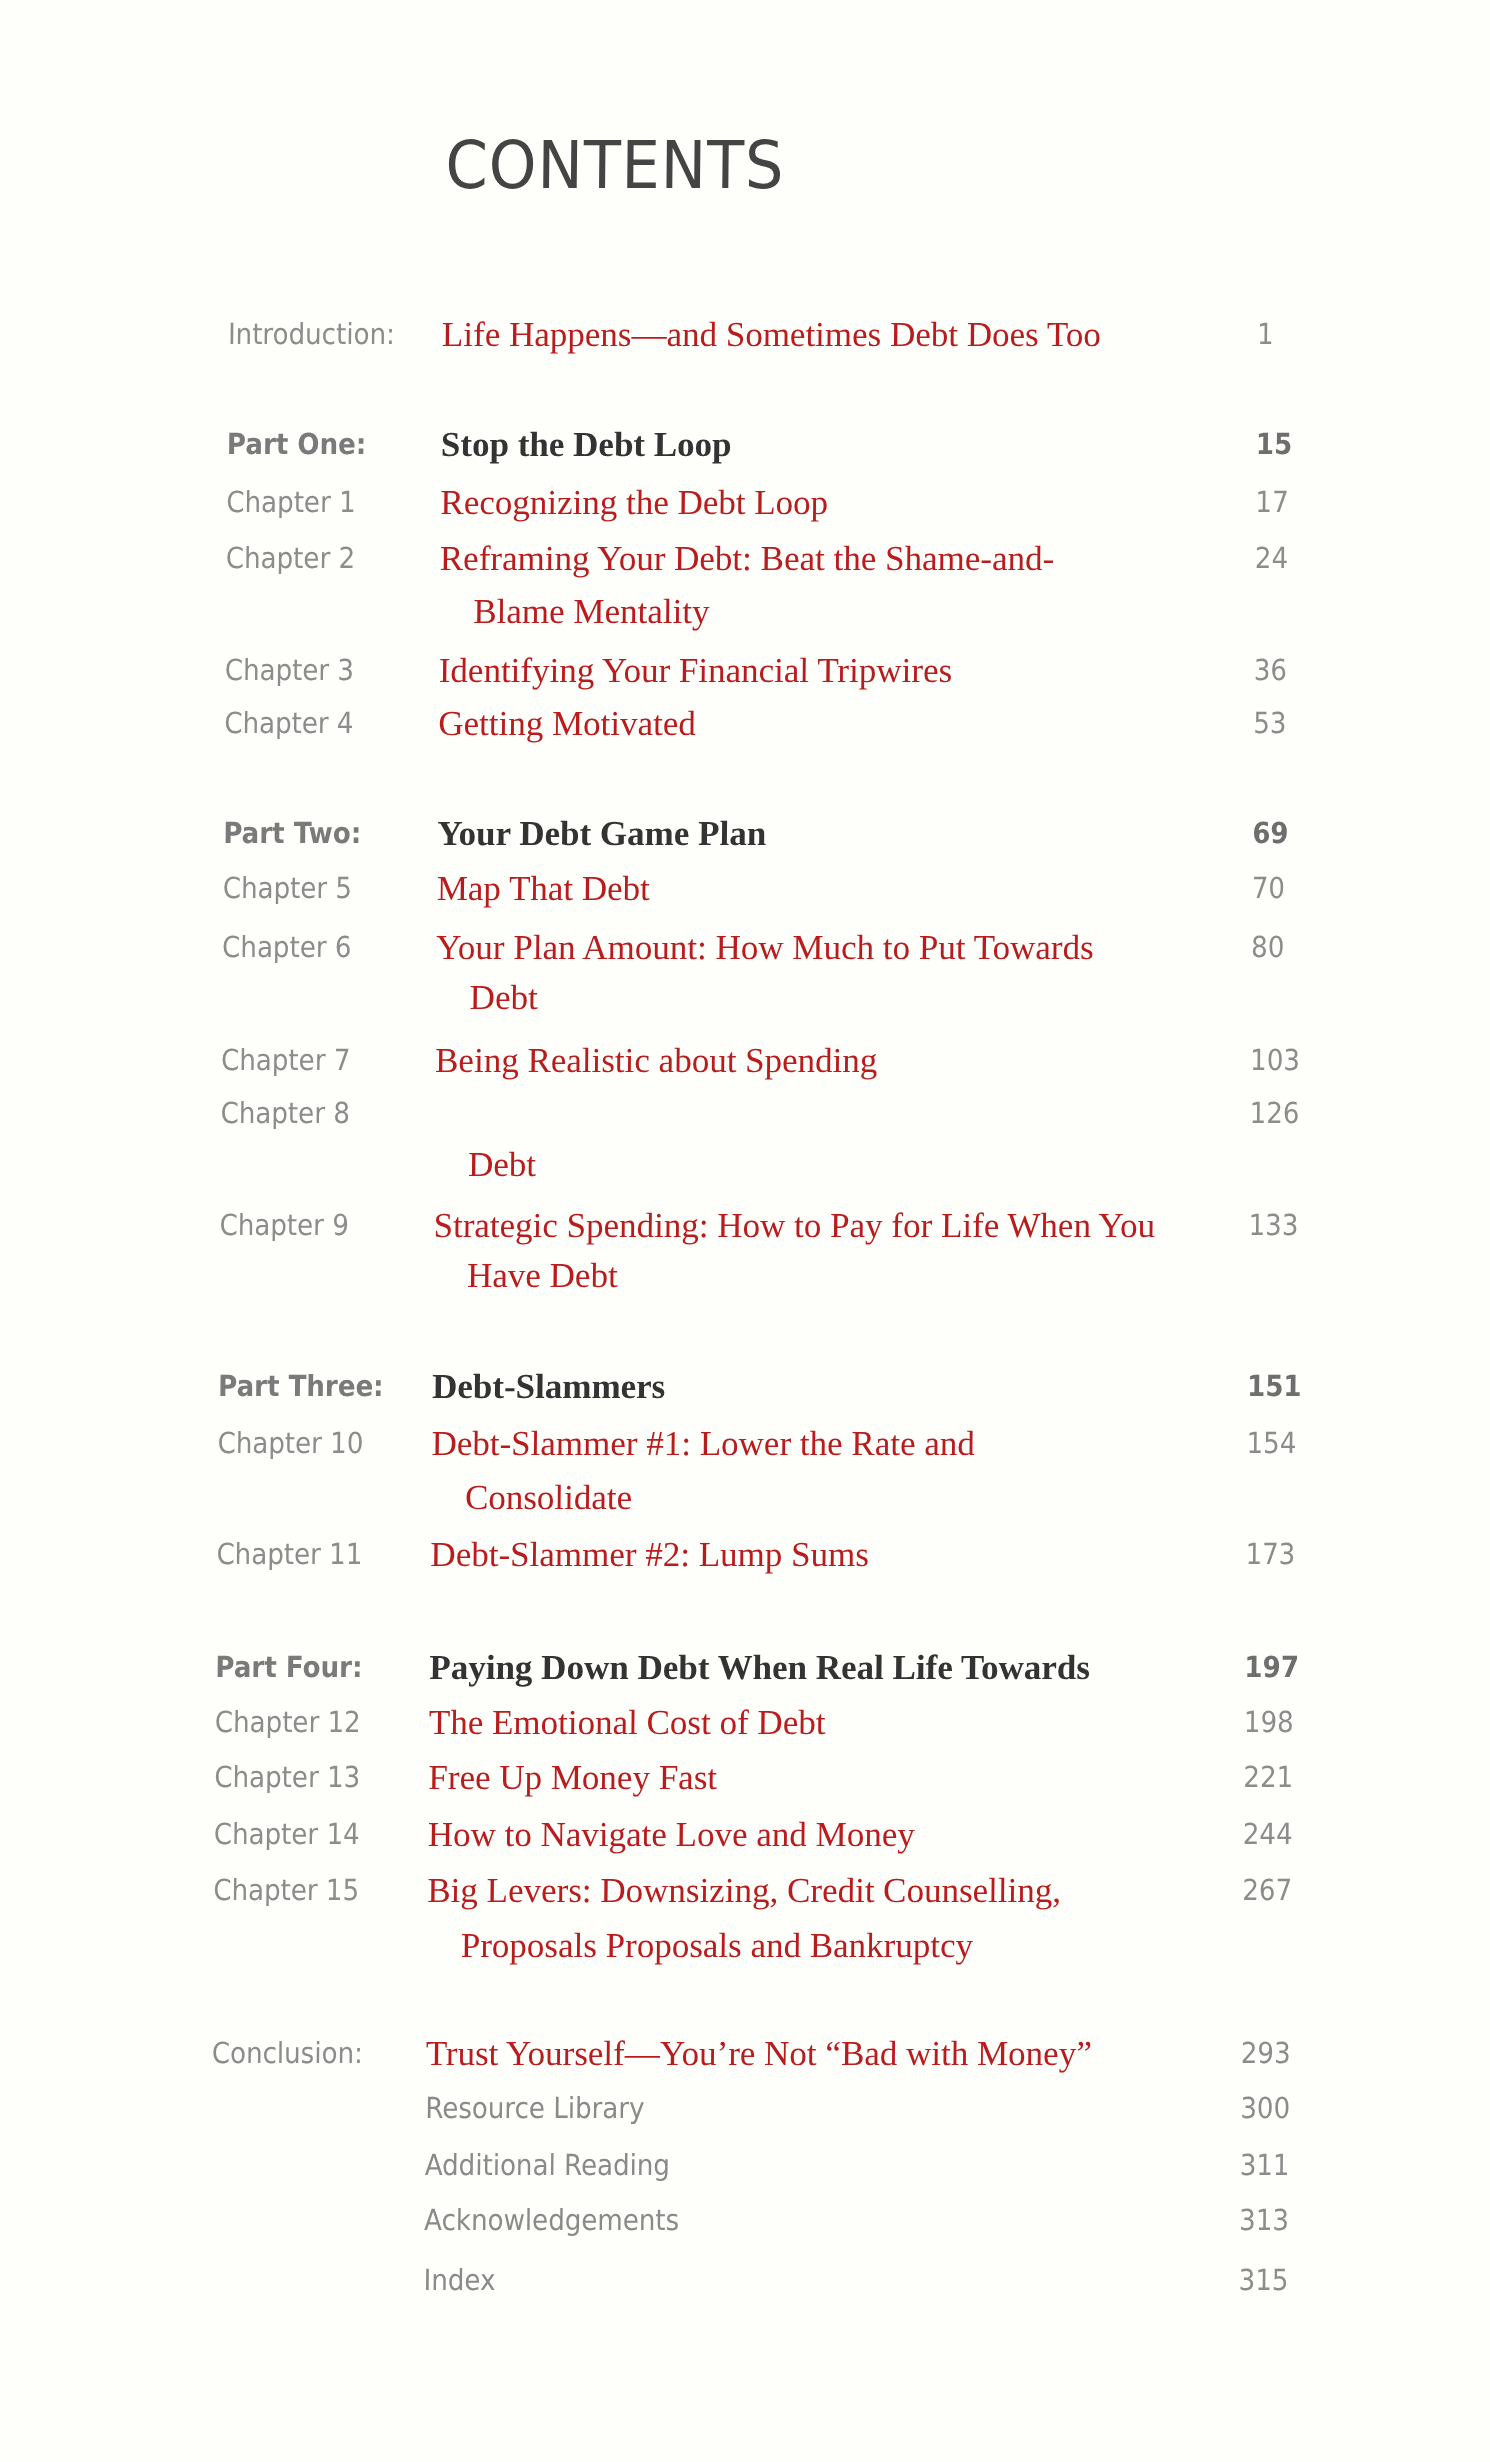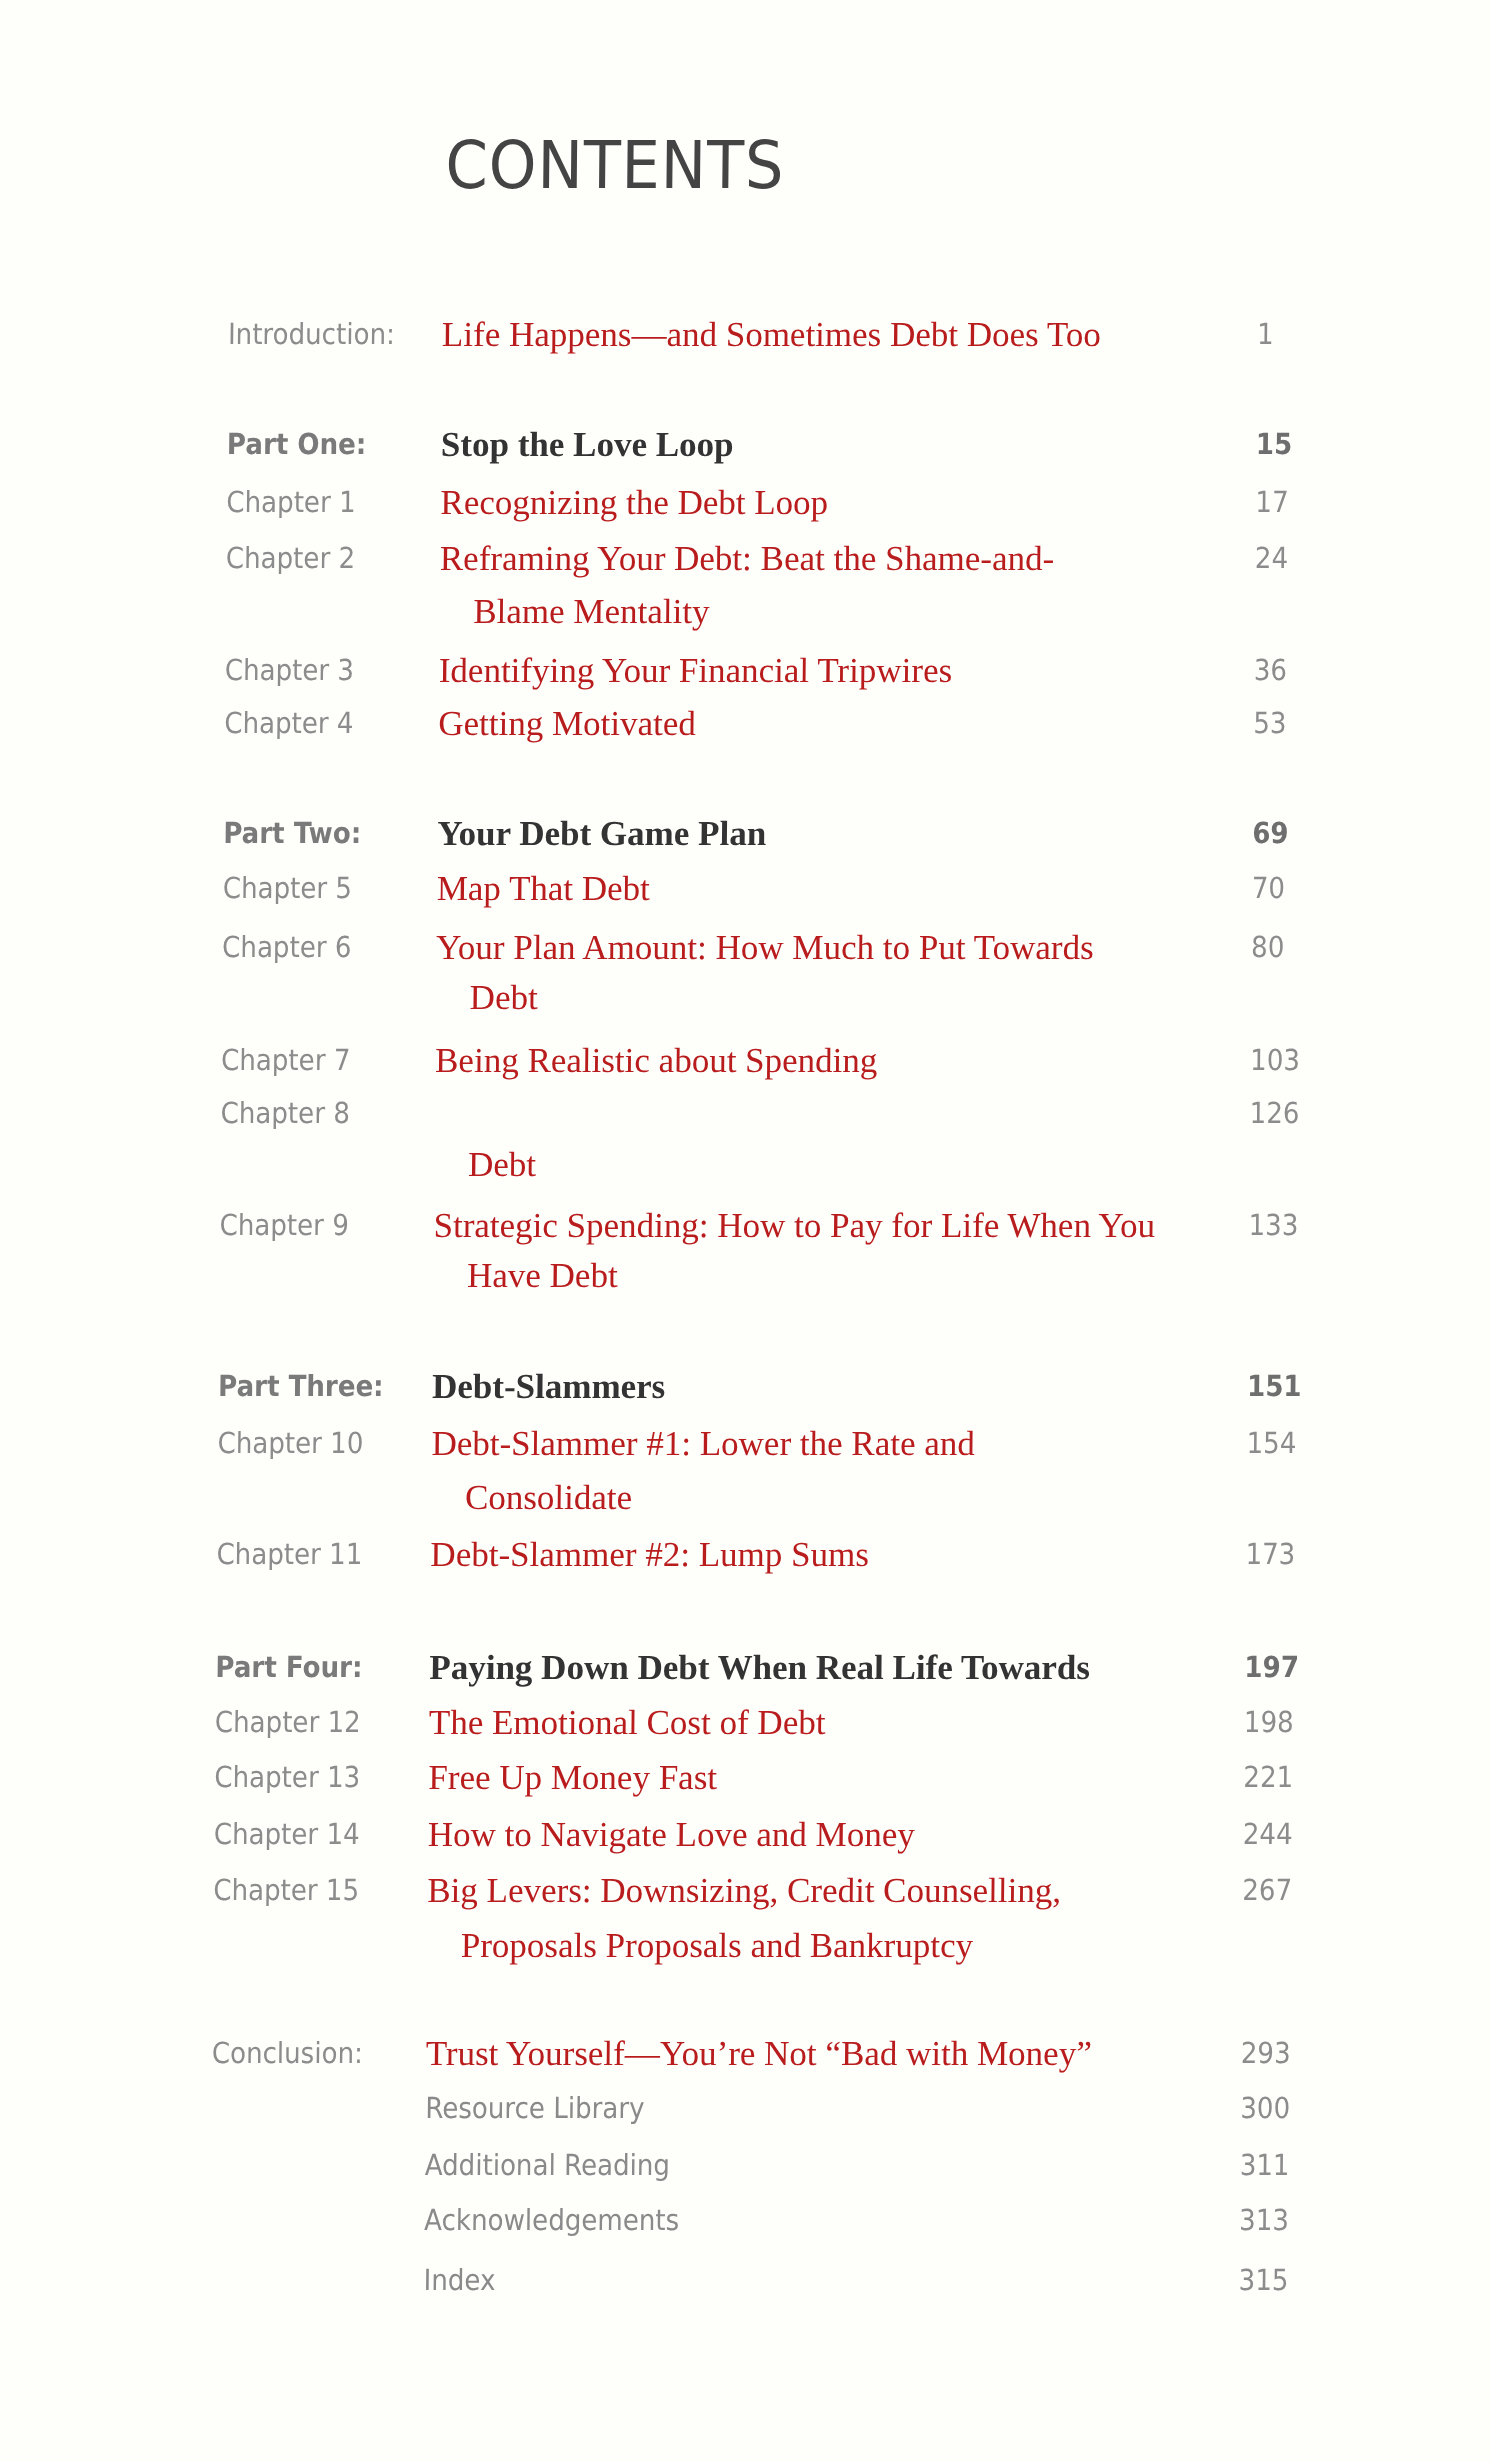--- a/index.html
+++ b/index.html
@@ -98,21 +98,21 @@
   <div class="heading">CONTENTS</div>
 
   <div class="row" style="top:311px">
     <span class="label">Introduction:</span>
     <span class="title">Life Happens—and Sometimes Debt Does Too</span>
     <span class="page-num">1</span>
   </div>
 
   <div class="row" style="top:421px">
     <span class="label part">Part One:</span>
-    <span class="title bold">Stop the Love Loop</span>
+    <span class="title bold">Stop the Debt Loop</span>
     <span class="page-num part">15</span>
   </div>
   <div class="row" style="top:479px">
     <span class="label">Chapter 1</span>
     <span class="title">Recognizing the Debt Loop</span>
     <span class="page-num">17</span>
   </div>
   <div class="row" style="top:535px">
     <span class="label">Chapter 2</span>
     <span class="title">Reframing Your Debt: Beat the Shame-and-</span>

